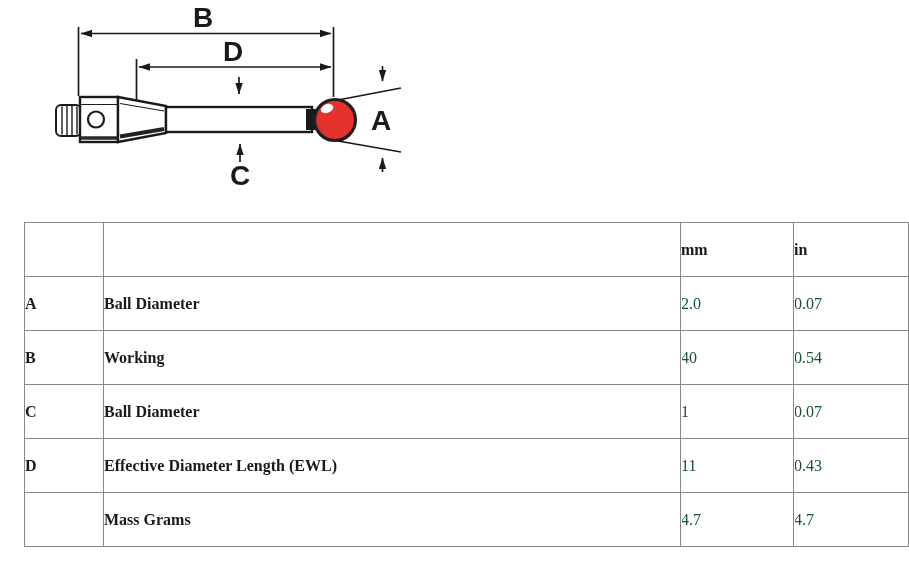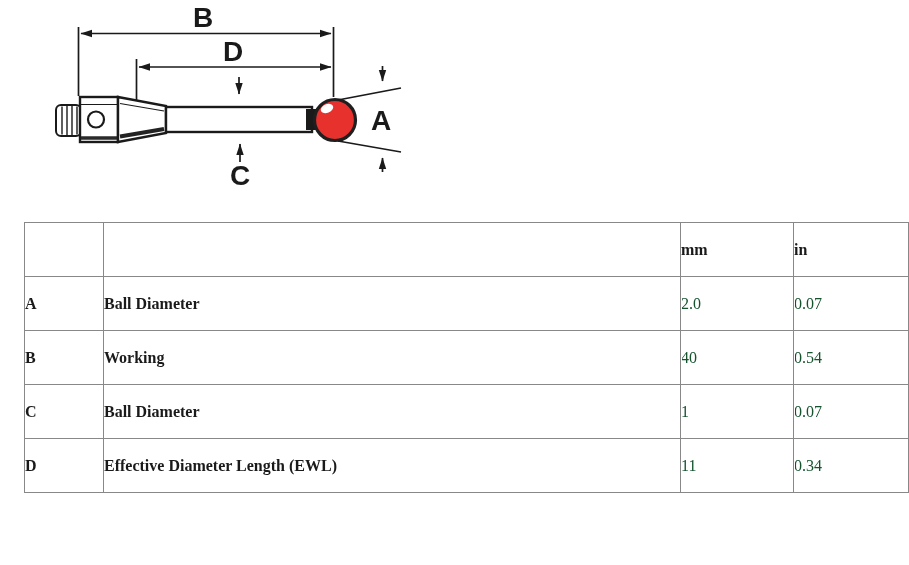--- a/index.html
+++ b/index.html
@@ -157,18 +157,24 @@
       <tr>
         <td class="cell-letter">C</td>
         <td class="cell-name">Ball Diameter</td>
         <td class="cell-val">1</td>
         <td class="cell-val">0.07</td>
       </tr>
       <tr>
         <td class="cell-letter">D</td>
         <td class="cell-name">Effective Diameter Length (EWL)</td>
         <td class="cell-val">11</td>
-        <td class="cell-val">0.34</td>
+        <td class="cell-val">0.43</td>
+      </tr>
+      <tr>
+        <td class="cell-letter"></td>
+        <td class="cell-name">Mass Grams</td>
+        <td class="cell-val">4.7</td>
+        <td class="cell-val">4.7</td>
       </tr>
     </tbody>
   </table>
 
 </div>
 
 </body></html>

